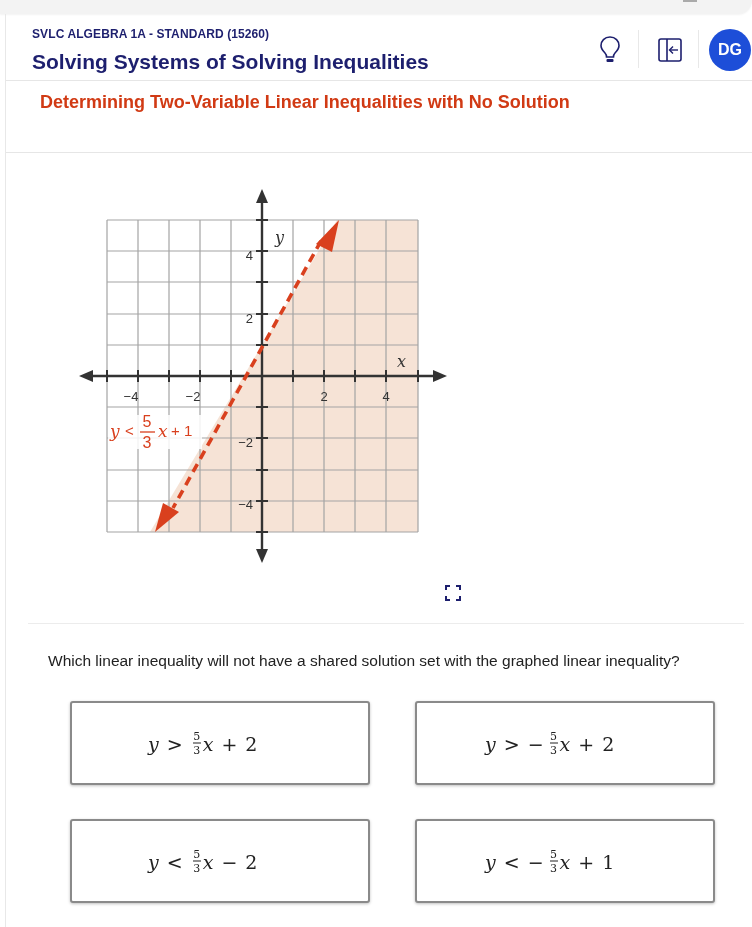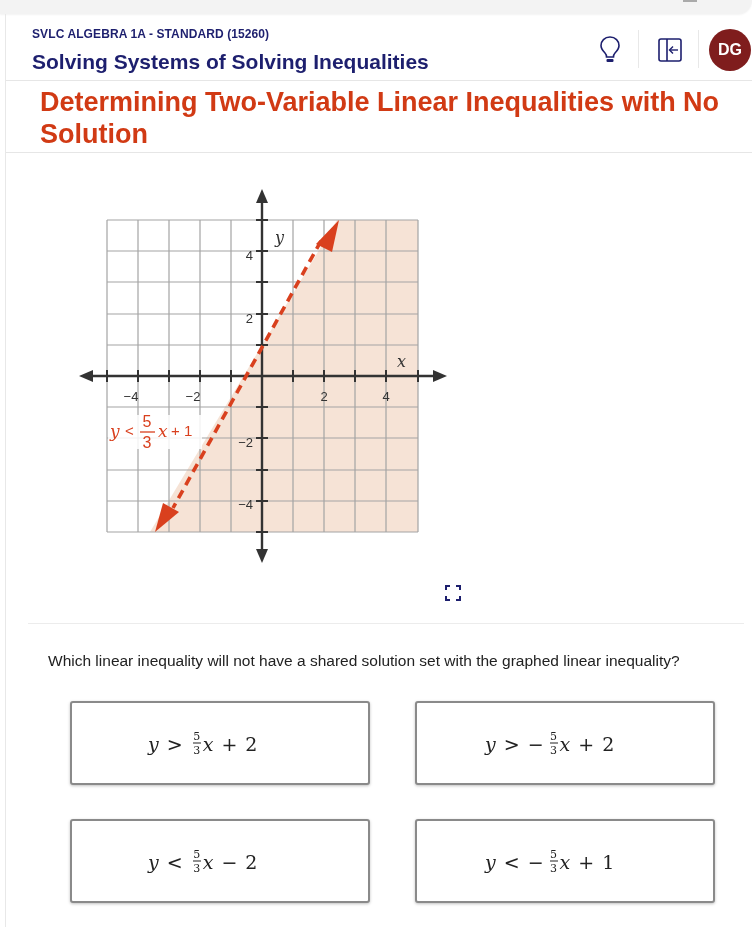--- a/index.html
+++ b/index.html
@@ -20,26 +20,26 @@
   }
   .unit {
     position:absolute; left:32px; top:50px; font-size:21px; font-weight:bold; color:#1d1f6e;
   }
   .ic-bulb { position:absolute; left:597px; top:34px; width:26px; height:32px; }
   .vsep1 { position:absolute; left:638px; top:30px; width:1px; height:38px; background:#e8e8e8; }
   .ic-exit { position:absolute; left:657px; top:37px; width:26px; height:26px; }
   .vsep2 { position:absolute; left:698px; top:30px; width:1px; height:38px; background:#e8e8e8; }
   .avatar {
     position:absolute; left:709px; top:29px; width:42px; height:42px; border-radius:50%;
-    background:#7f1d1d; color:#fff; font-size:16px; font-weight:bold;
+    background:#1d4ed8; color:#fff; font-size:16px; font-weight:bold;
     display:flex; align-items:center; justify-content:center;
   }
   .hr1 { position:absolute; left:6px; top:80px; width:746px; height:1px; background:#e6e6e6; }
   .lesson {
-    position:absolute; left:40px; top:86px; width:700px; font-size:27px; font-weight:bold;
+    position:absolute; left:40px; top:86px; width:700px; font-size:18px; font-weight:bold;
     color:#d13a14; line-height:32px;
   }
   .hr2 { position:absolute; left:6px; top:152px; width:746px; height:1px; background:#e6e6e6; }
 
   .graph { position:absolute; left:75px; top:185px; width:380px; height:385px; }
 
   .expand-icon { position:absolute; left:445px; top:585px; width:16px; height:16px; }
   .hr3 { position:absolute; left:28px; top:623px; width:716px; height:1px; background:#ececec; }
 
   .question {

